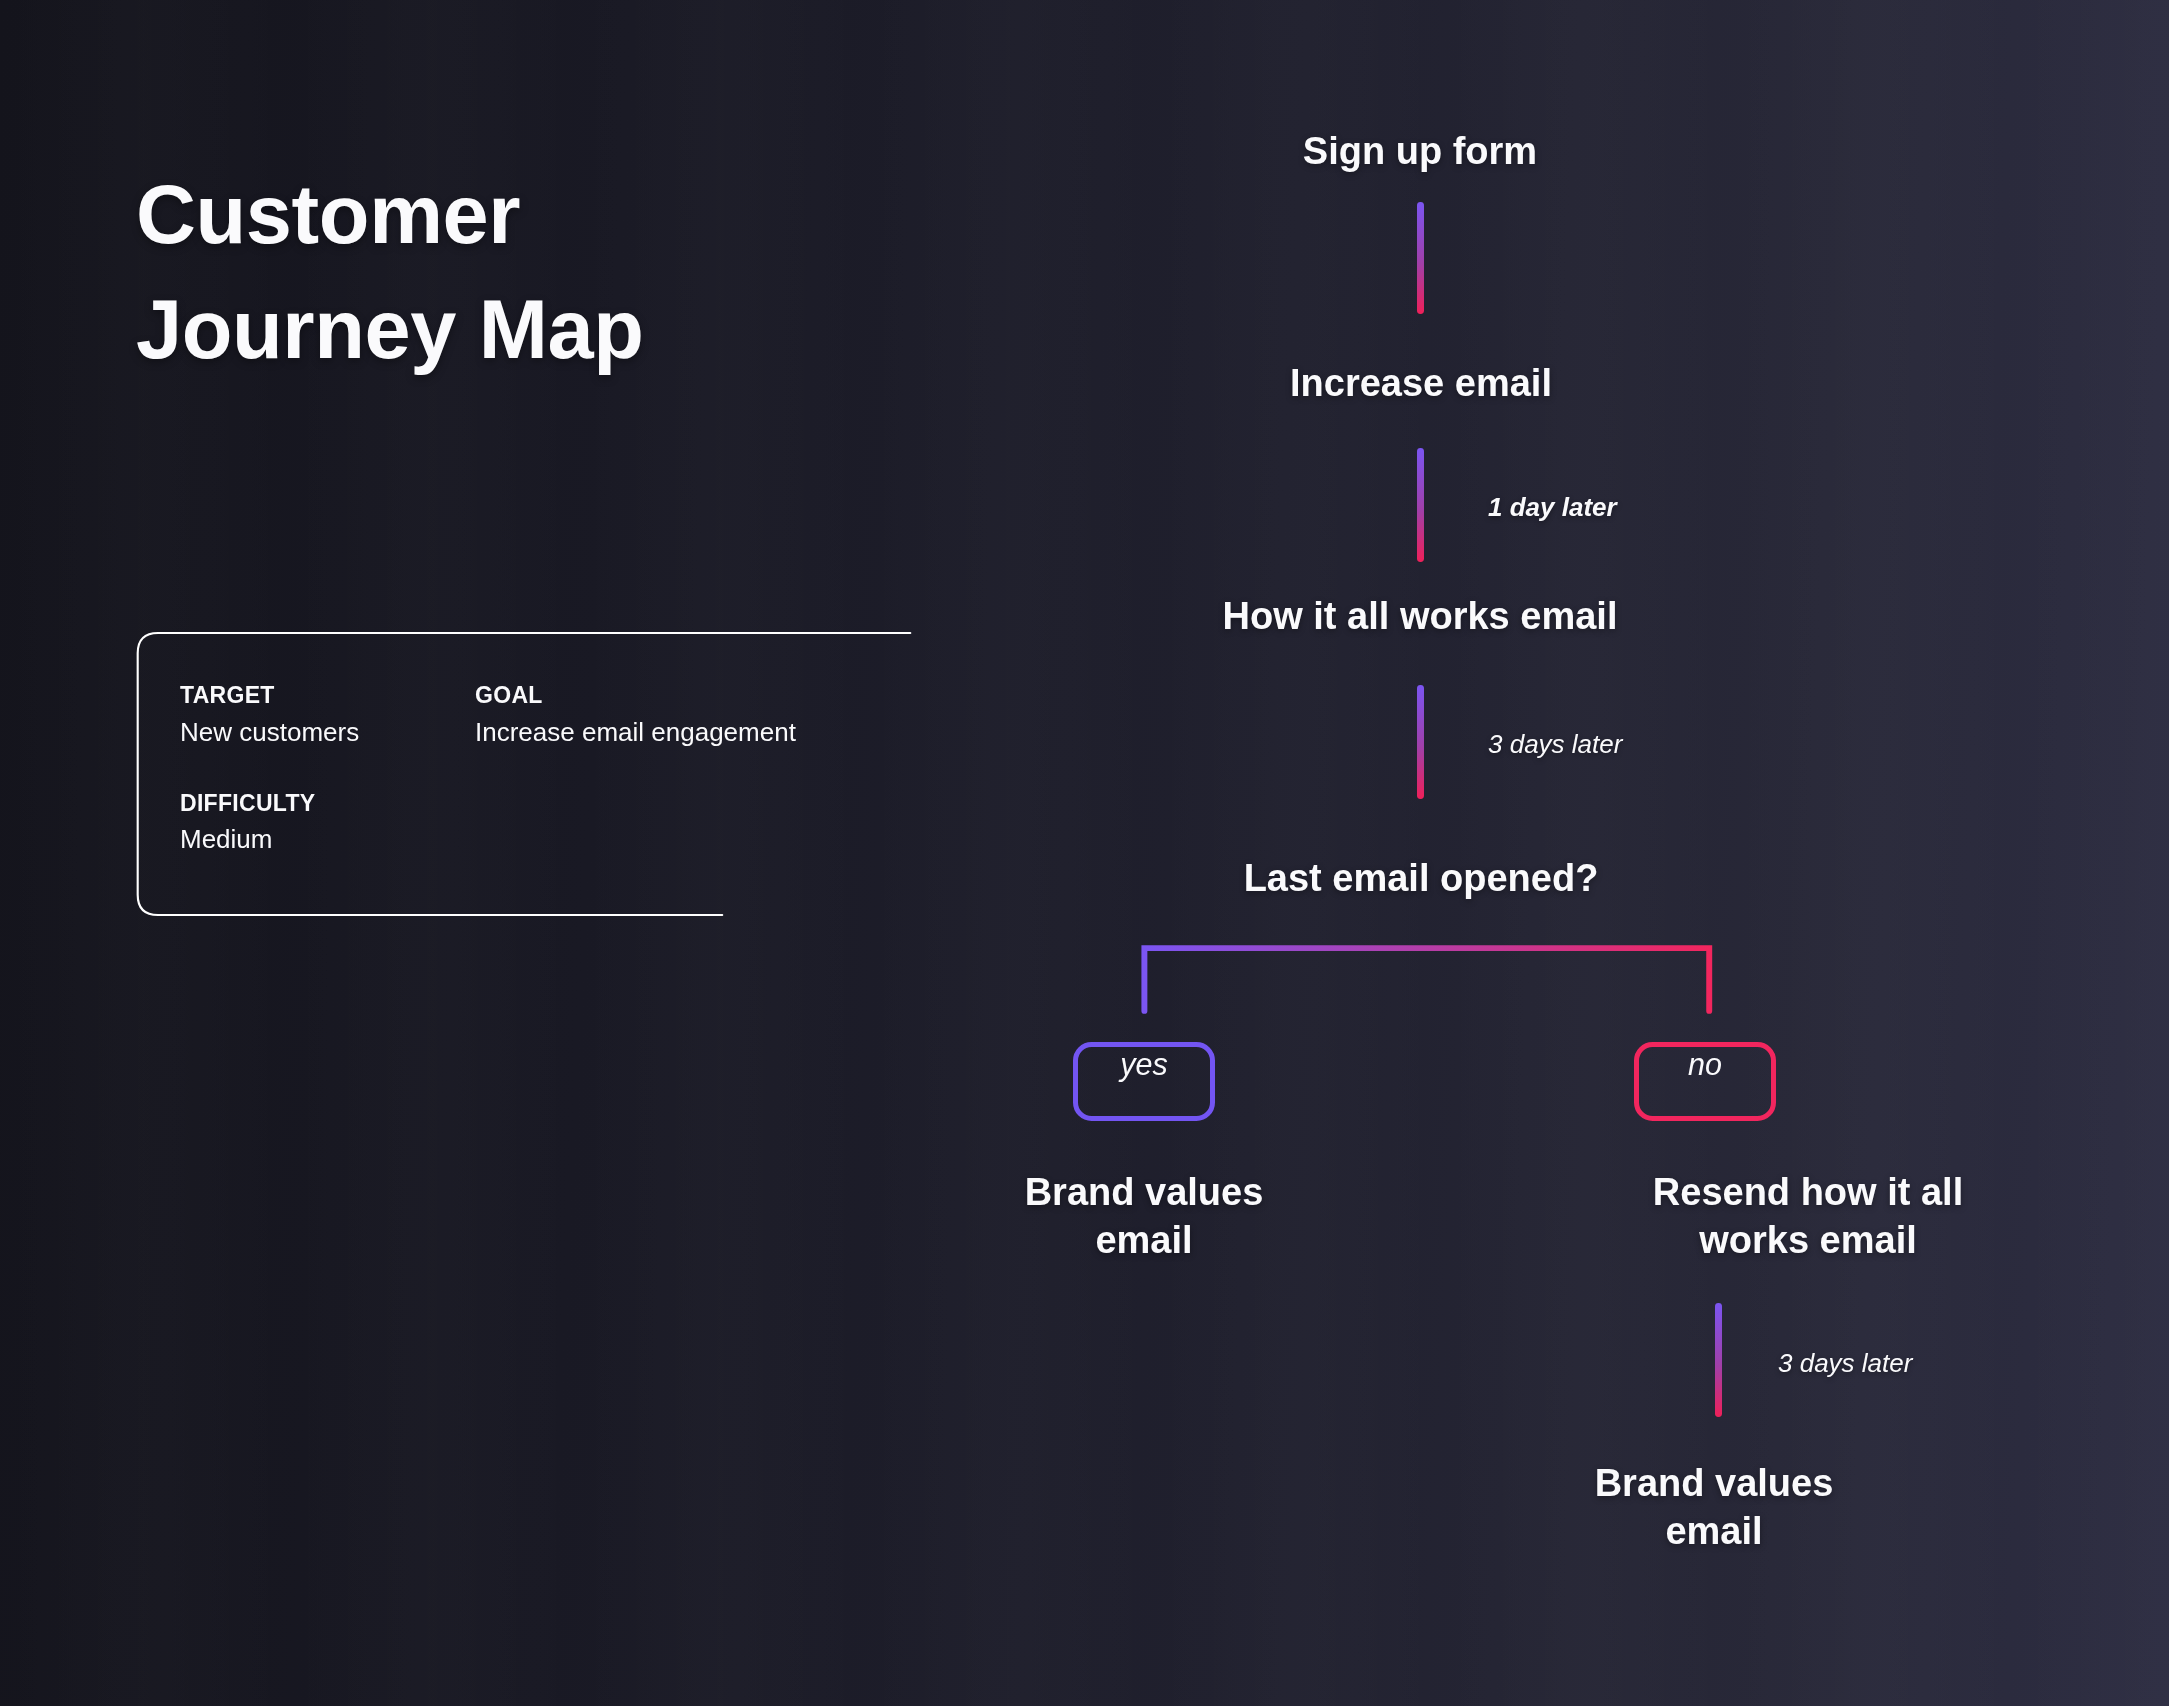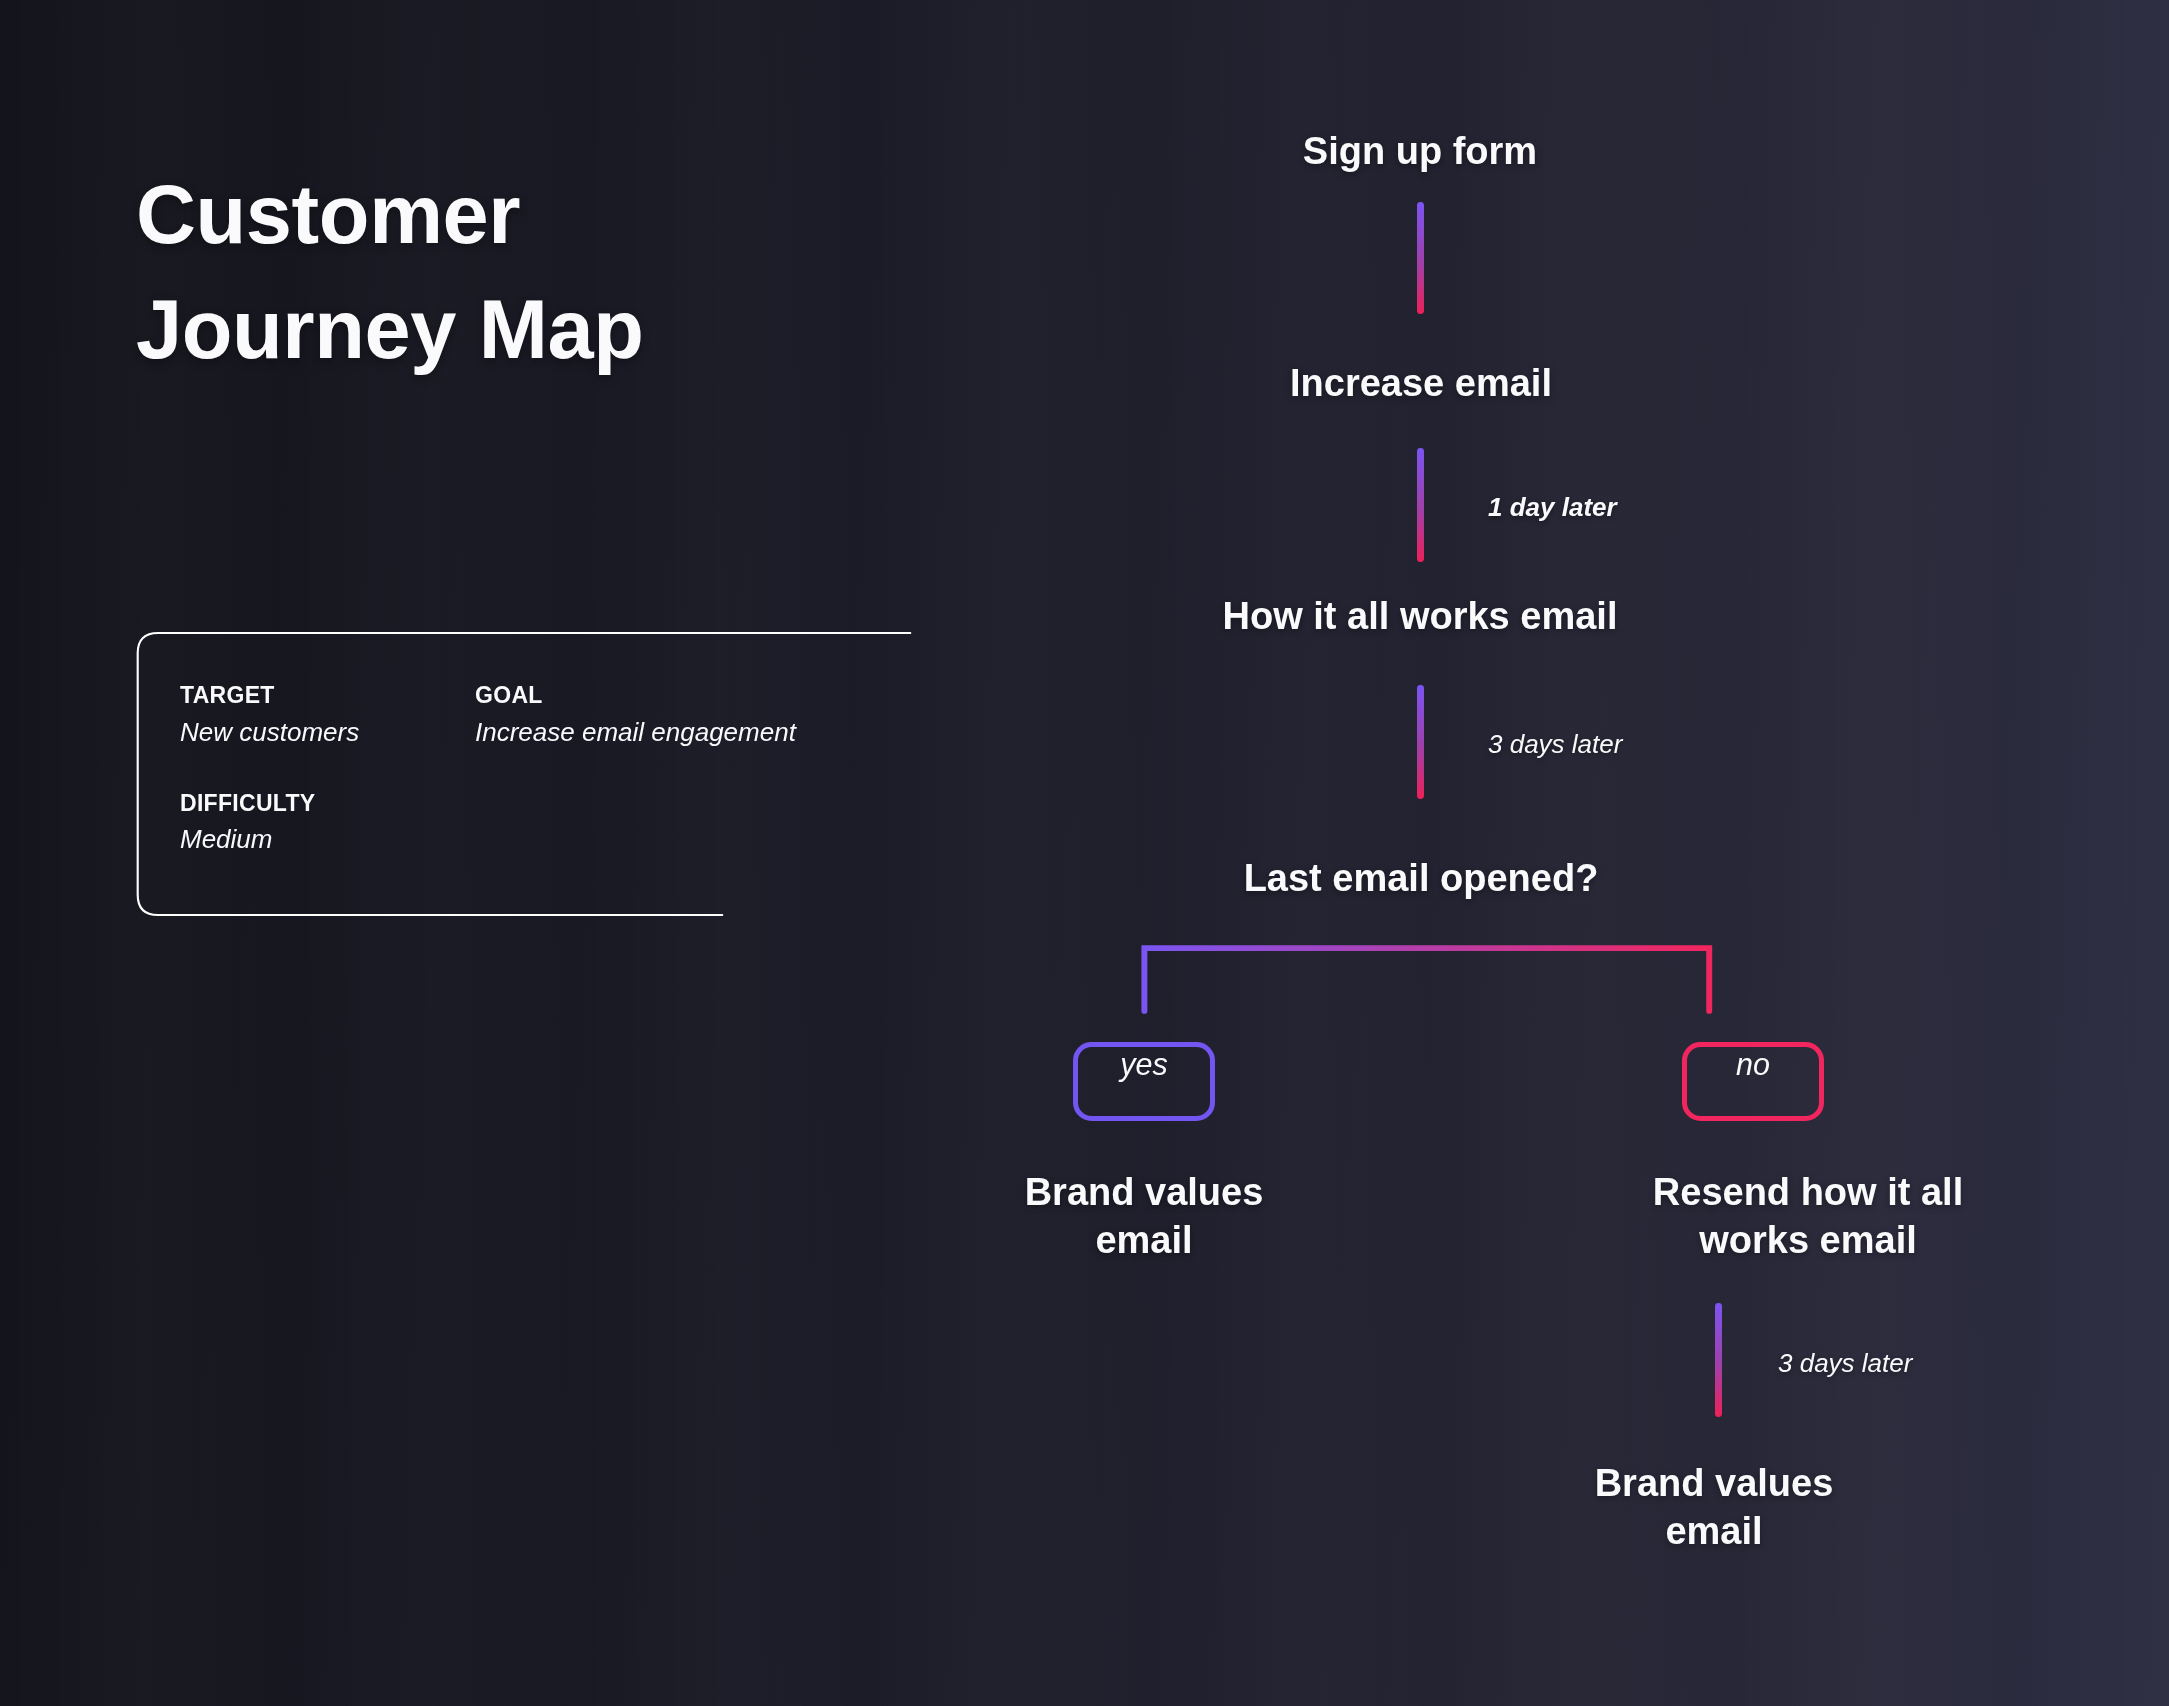--- a/index.html
+++ b/index.html
@@ -52,21 +52,20 @@
     grid-row-gap: 42px;
   }
   .field .label {
     font-size: 23px;
     font-weight: 700;
     letter-spacing: 0.3px;
   }
   .field .value {
     margin-top: 7.6px;
     font-size: 26px;
-    font-style: italic;
     font-weight: 400;
   }
 
   
   .fnode {
     position: absolute;
     transform: translateX(-50%);
     font-size: 38px;
     font-weight: 700;
     line-height: 48px;
@@ -153,21 +152,21 @@
         <stop offset="0" stop-color="#7B55F2"></stop>
         <stop offset="1" stop-color="#F2265E"></stop>
       </linearGradient>
     </defs>
     <path d="M 4 81 L 4 7 L 670 7 L 670 81" fill="none" stroke="url(#branchGrad)" stroke-width="7" stroke-linecap="round" stroke-linejoin="miter"></path>
   </svg>
 
   <div class="choice yes" style="left:1144px; top:1042px;">
     <span>yes</span>
   </div>
-  <div class="choice no" style="left:1705px; top:1042px;margin-left:48px;">
+  <div class="choice no" style="left:1705px; top:1042px;">
     <span>no</span>
   </div>
 
   <div class="fnode" style="left:1144px; top:1168px;">
     <span>Brand values</span><br>
     <span>email</span>
   </div>
 
   <div class="fnode" style="left:1808px; top:1168px;">
     <span>Resend how it all</span><br>

